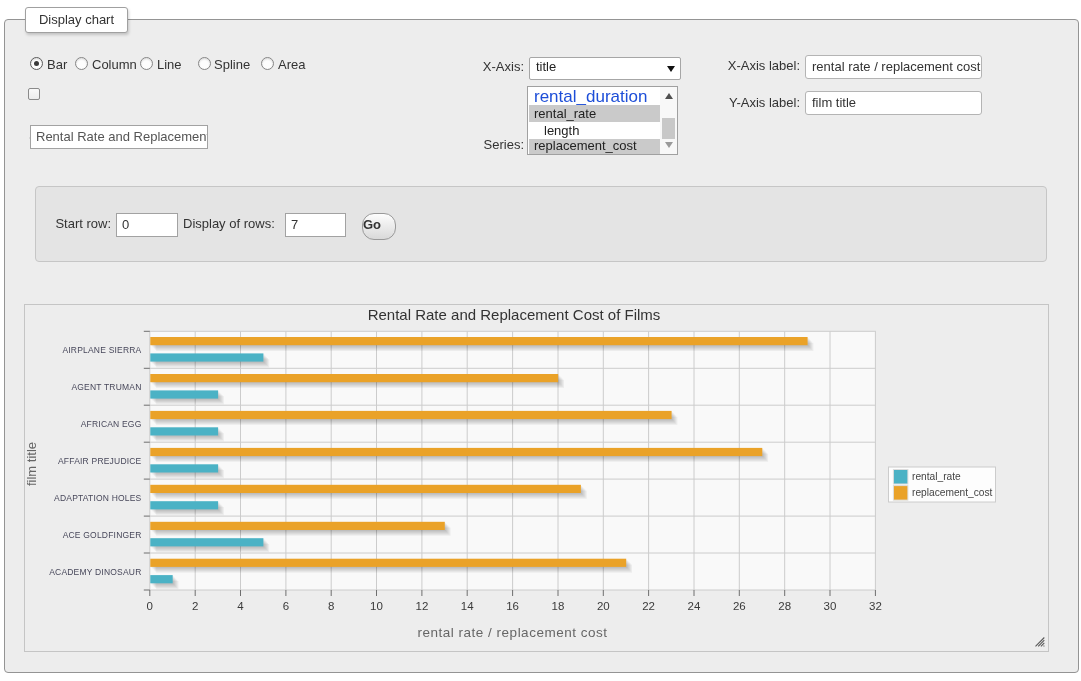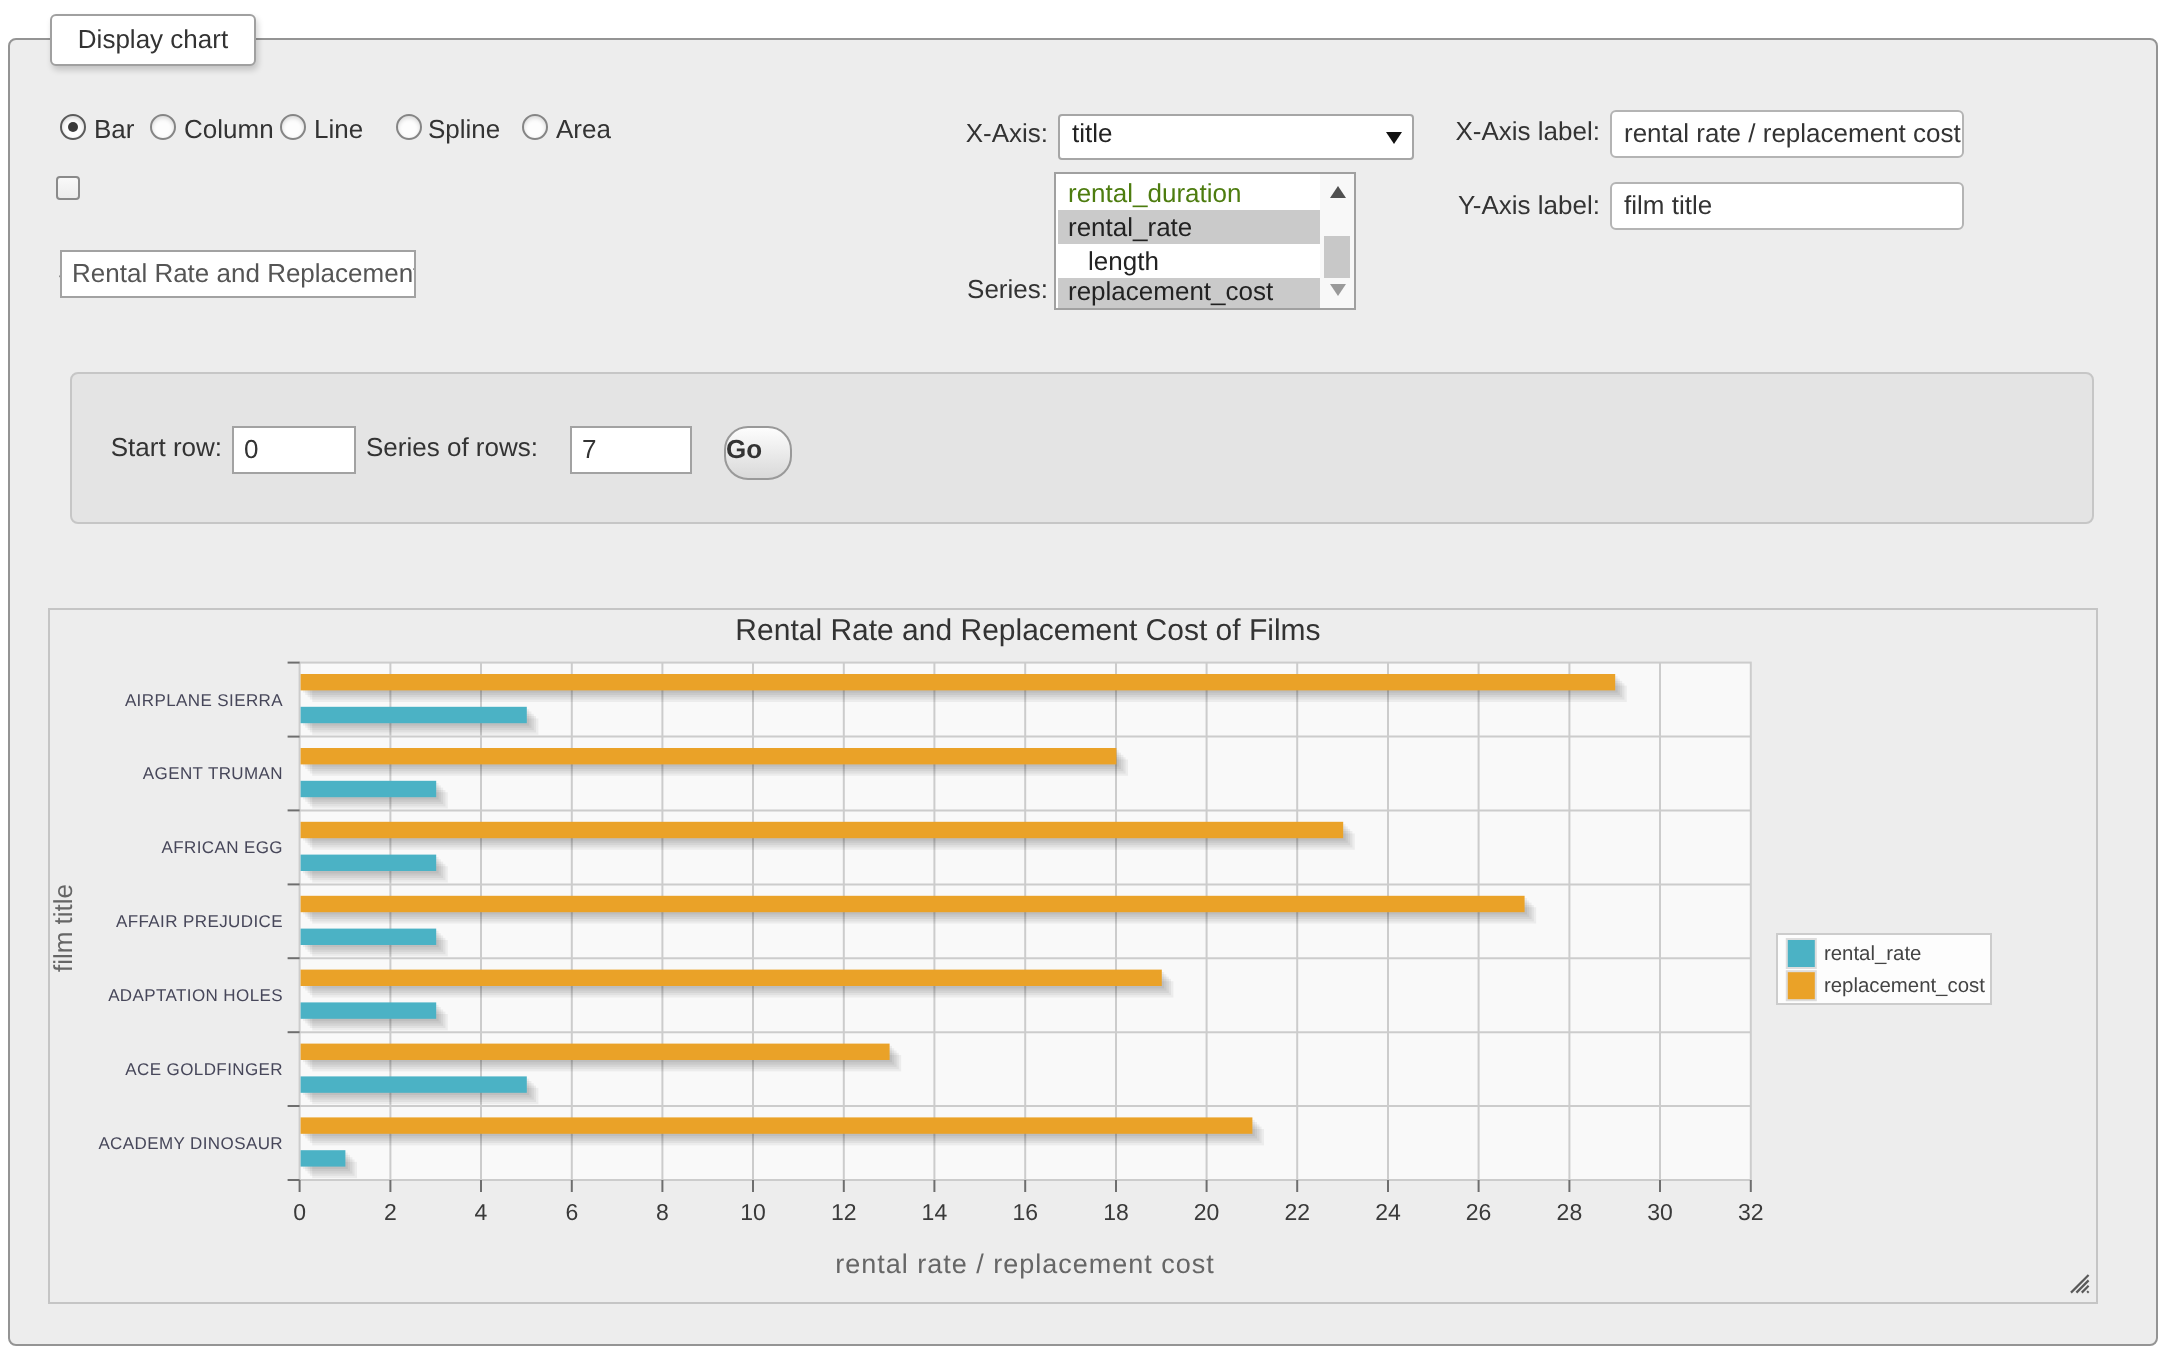--- a/index.html
+++ b/index.html
@@ -46,48 +46,48 @@
 <div class="abs lbl" style="left:214px; top:57px;">Spline</div>
 <div class="abs radio" style="left:261px; top:57px;"></div>
 <div class="abs lbl" style="left:278px; top:57px;">Area</div>
 
 <div class="abs checkbox" style="left:28px; top:88px;"></div>
 <div class="abs lbl" style="left:29px; top:88px;margin-top:40px;">Stacked</div>
 
 <div class="abs tinput" style="left:30px; top:125px; width:178px; height:24px;">Rental Rate and Replacement Cost of Films</div>
 
 <div class="abs lbl" style="left:430px; top:59px; width:94px; text-align:right;">X-Axis:</div>
-<div class="abs" style="left:529px; top:57px; width:178px; height:23px; background:#fff; border:1px solid #a6a6a6; border-radius:2px;">
+<div class="abs" style="left:529px; top:57px; width:152px; height:23px; background:#fff; border:1px solid #a6a6a6; border-radius:2px;">
   <div class="abs" style="left:6px; top:0; font-size:13px; color:#222; line-height:18px;">title</div>
   <div class="abs" style="right:5px; top:8px; width:0; height:0; border-left:4px solid transparent; border-right:4px solid transparent; border-top:6.5px solid #111;"></div>
 </div>
 
 <div class="abs lbl" style="left:430px; top:137px; width:94px; text-align:right;">Series:</div>
 <div class="abs" style="left:527px; top:86px; width:151px; height:69px; background:#fff; border:1px solid #a0a0a0; overflow:hidden;">
-  <div class="abs" style="left:1px; top:1px; width:131px; height:17px; font-size:13px; line-height:17px; color:#4d7c0f; padding-left:5px;">rental_duration</div>
+  <div class="abs" style="left:1px; top:1px; width:131px; height:17px; font-size:17px; line-height:17px; color:#1d4ed8; padding-left:5px;">rental_duration</div>
   <div class="abs" style="left:1px; top:18px; width:131px; height:17px; background:#cacaca; font-size:13px; line-height:17px; color:#222; padding-left:5px;">rental_rate</div>
   <div class="abs" style="left:1px; top:35px; width:131px; height:17px; font-size:13px; line-height:17px; color:#222; padding-left:15px;">length</div>
   <div class="abs" style="left:1px; top:52px; width:131px; height:17px; background:#cacaca;"></div>
     <div class="abs" style="left:6px; top:52px; font-size:13px; line-height:14px; color:#222;">replacement_cost</div>
 
   <div class="abs" style="right:0; top:0; width:17px; height:67px; background:#f8f8f8;"></div>
   <div class="abs" style="right:4px; top:6px; width:0; height:0; border-left:4.5px solid transparent; border-right:4.5px solid transparent; border-bottom:6px solid #505050;"></div>
   <div class="abs" style="right:2px; top:31px; width:13px; height:21px; background:#c8c8c8;"></div>
   <div class="abs" style="right:4px; top:55px; width:0; height:0; border-left:4.5px solid transparent; border-right:4.5px solid transparent; border-top:6px solid #9a9a9a;"></div>
 </div>
 
 <div class="abs lbl" style="left:700px; top:58px; width:100px; text-align:right;">X-Axis label:</div>
 <div class="abs rinput" style="left:805px; top:55px; width:177px; height:24px;">rental rate / replacement cost</div>
 <div class="abs lbl" style="left:700px; top:95px; width:100px; text-align:right;">Y-Axis label:</div>
 <div class="abs rinput" style="left:805px; top:91px; width:177px; height:24px;">film title</div>
 
 <div class="abs" style="left:35px; top:186px; width:1012px; height:76px; background:#e4e4e4; border:1px solid #c6c6c6; border-radius:4px;"></div>
 <div class="abs lbl" style="left:40px; top:216px; width:71px; text-align:right; font-size:13px;">Start row:</div>
 <div class="abs tinput" style="left:116px; top:213px; width:62px; height:24px; color:#333;">0</div>
-<div class="abs lbl" style="left:183px; top:216px; font-size:13px;">Series of rows:</div>
+<div class="abs lbl" style="left:183px; top:216px; font-size:13px;">Display of rows:</div>
 <div class="abs tinput" style="left:285px; top:213px; width:61px; height:24px; color:#333;">7</div>
 <div class="abs" style="left:362px; top:213px; width:34px; height:27px; border:1px solid #999; border-radius:12px; background:linear-gradient(#fdfdfd,#d9d9d9); font-size:13px; font-weight:bold; color:#333; text-align:left; line-height:21px;">Go</div>
 
 <div class="abs" style="left:24px; top:304px; width:1025px; height:348px; background:#ededed; border:1px solid #c5c5c5;"></div>
 <svg class="abs" style="left:24px; top:304px;" width="1025" height="348" viewBox="24 304 1025 348" xmlns="http://www.w3.org/2000/svg">
   <g id="chart">
   <rect x="149.8" y="331.3" width="725.6" height="258.7" fill="#f9f9f9"></rect>
   <line x1="195.2" y1="331.3" x2="195.2" y2="590.0" stroke="#cccccc" stroke-width="1"></line>
   <line x1="240.5" y1="331.3" x2="240.5" y2="590.0" stroke="#cccccc" stroke-width="1"></line>
   <line x1="285.9" y1="331.3" x2="285.9" y2="590.0" stroke="#cccccc" stroke-width="1"></line>

